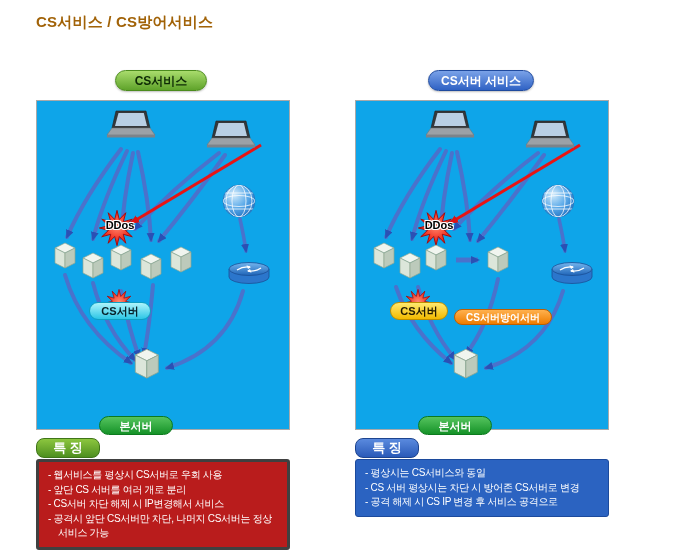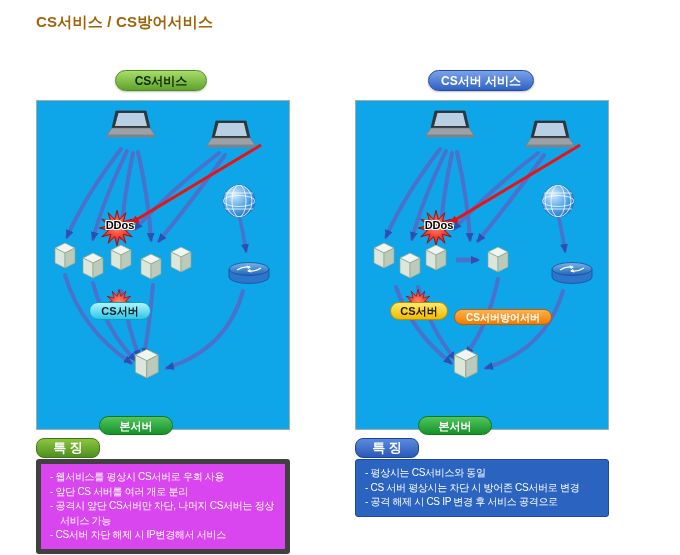--- a/index.html
+++ b/index.html
@@ -62,21 +62,21 @@
   .feat-pill {
     position:absolute; top:438px; width:64px; height:20px; line-height:18px;
     border-radius:8px; text-align:center; font-size:13px; font-weight:bold; color:#fff;
   }
   .feat-pill.green { left:36px; background:linear-gradient(#8cc63f,#4e8f1f); border:1px solid #3f7518; }
   .feat-pill.blue  { left:355px; background:linear-gradient(#5a8ade,#2a5ab8); border:1px solid #1d448f; }
   .feat-box {
     position:absolute; top:459px; width:254px; padding:6px 9px;
     border-radius:3px; color:#ffffff; font-size:10px; line-height:14.5px; letter-spacing:-0.3px;
   }
-  .feat-box.olive { left:36px; background:#d946ef; border:5px solid #404040; }
+  .feat-box.olive { left:36px; background:#b91c1c; border:3px solid #404040; }
   .feat-box.blue  { left:355px; background:#2b63c1; border:1px solid #1c4a9c; }
   .feat-box ul { list-style:none; }
   .feat-box li { padding-left:10px; text-indent:-10px; }
 </style>
 </head>
 <body>
 
 <div class="page">
 
   <svg width="0" height="0" style="position:absolute" aria-hidden="true">
@@ -212,22 +212,22 @@
     <span class="lbl ddos">DDos</span>
     <span class="pill cyan">CS서버</span>
     <span class="pill mainserver">본서버</span>
   </div>
 
   <div class="feat-pill green">특 징</div>
   <div class="feat-box olive">
     <ul>
       <li>- 웹서비스를 평상시 CS서버로 우회 사용</li>
       <li>- 앞단 CS 서버를 여러 개로 분리</li>
+      <li>- CS서버 차단 해제 시 IP변경해서 서비스</li>
       <li>- 공격시 앞단 CS서버만 차단, 나머지 CS서버는 정상 서비스 가능</li>
-      <li>- CS서버 차단 해제 시 IP변경해서 서비스</li>
     </ul>
   </div>
 
   <div class="header-pill blue">CS서버 서비스</div>
 
   <div class="diagram-box right">
     <svg width="252" height="328" viewBox="0 0 252 328">
       <g stroke="#4a72cc" stroke-width="4" fill="none" stroke-linecap="round">
         <path d="M84,48 Q48,95 30,136" marker-end="url(#mB)"></path>
         <path d="M90,50 Q66,100 56,138" marker-end="url(#mB)"></path>

